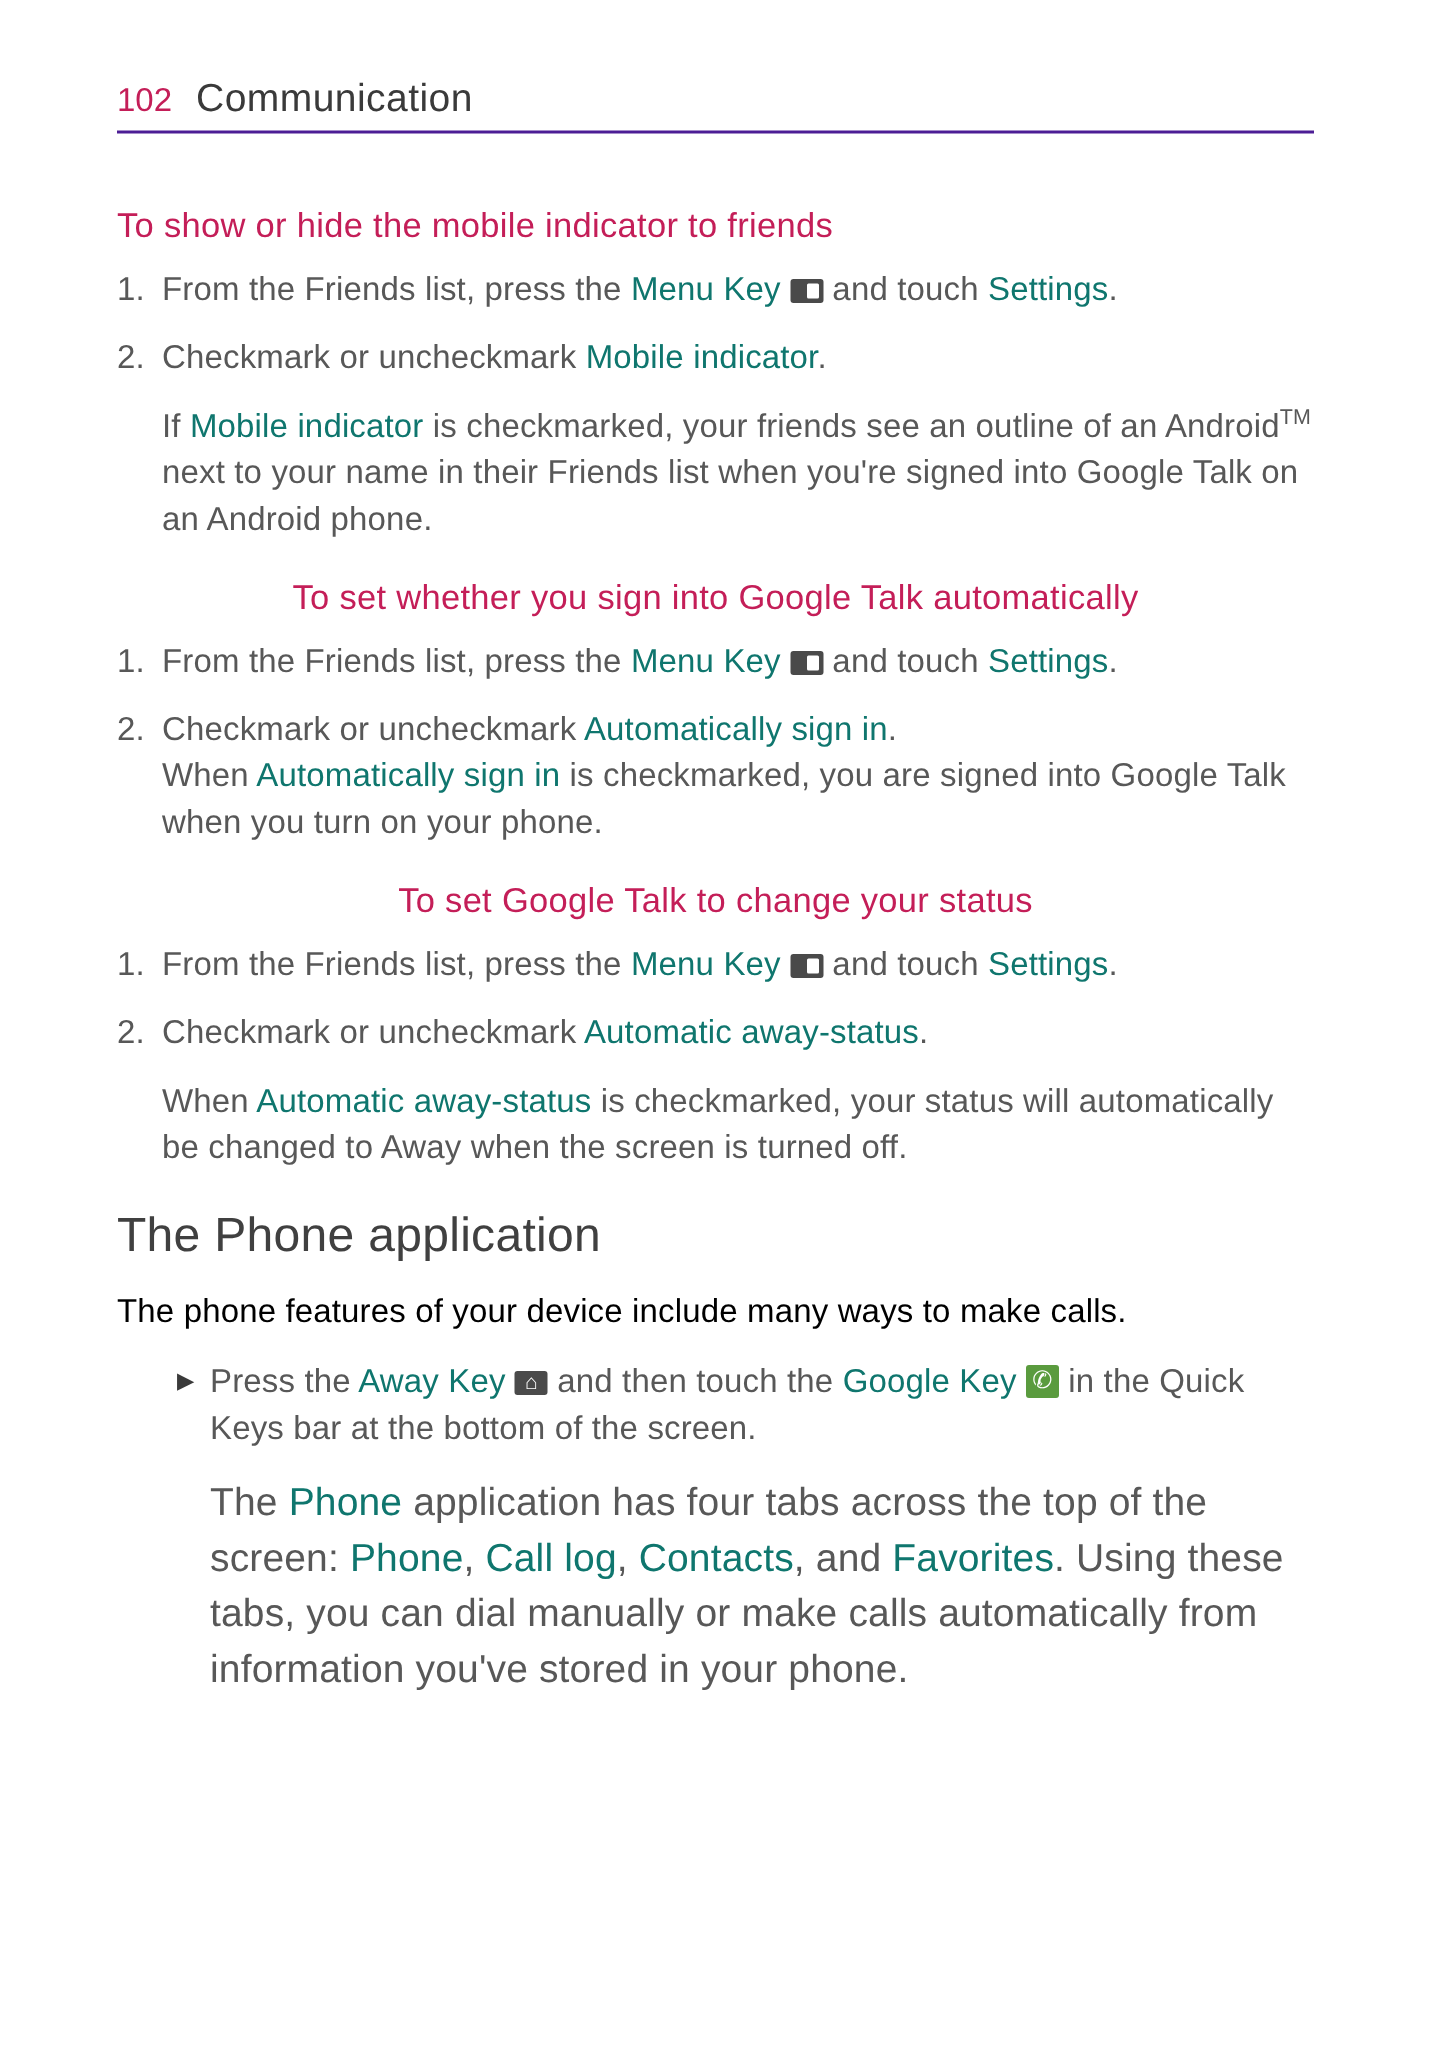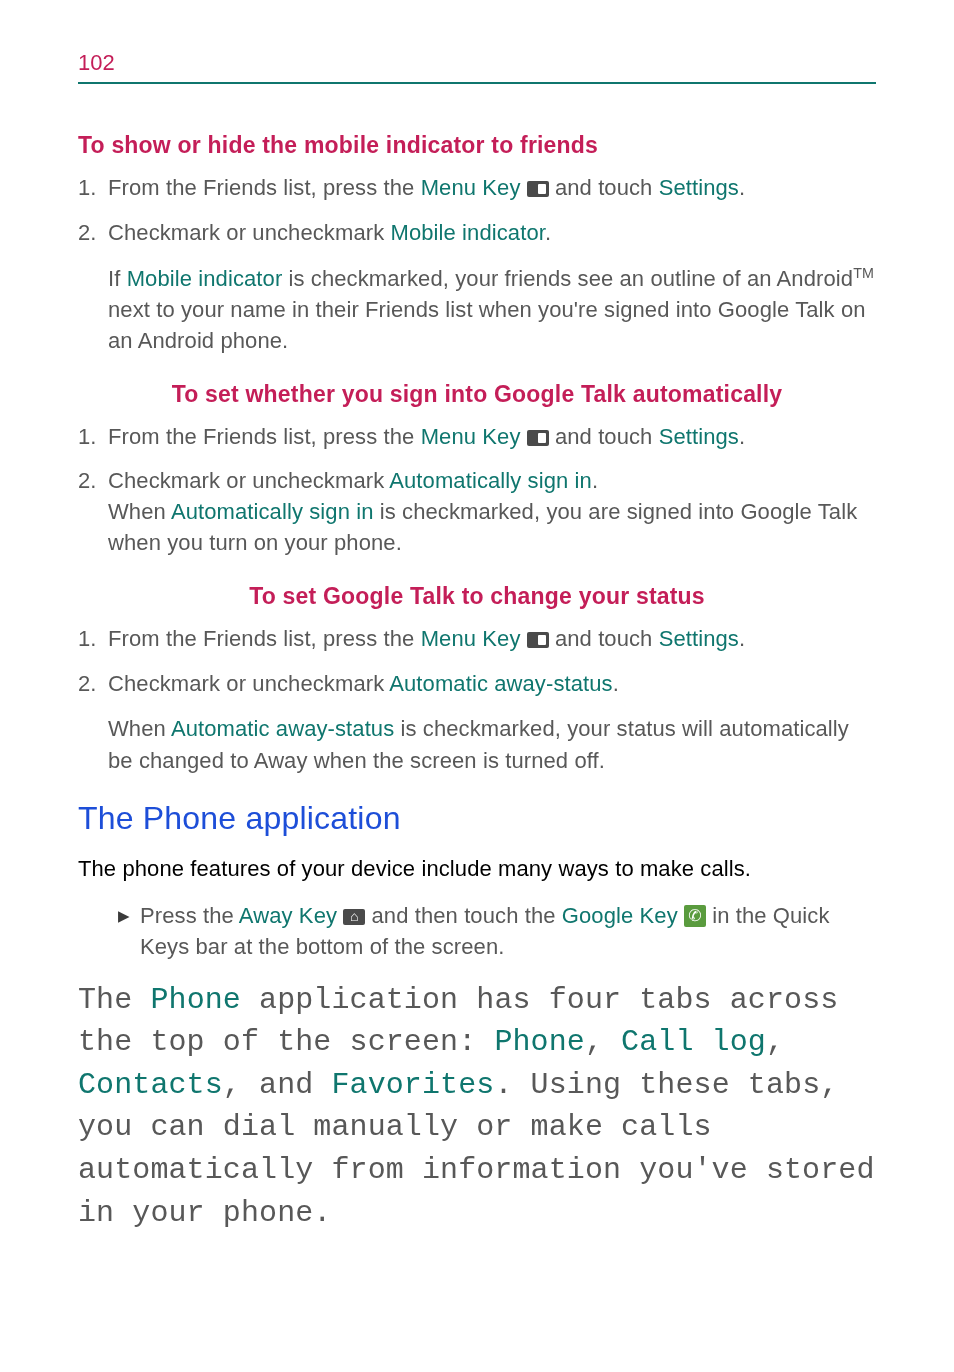--- a/index.html
+++ b/index.html
@@ -12,40 +12,40 @@
       height: 1372px;
       background: #ffffff;
       font-family: "Helvetica Neue", Helvetica, Arial, sans-serif;
       color: #585858;
       padding: 50px 78px 50px 78px;
       position: relative;
     }
     .header {
       display: flex;
       align-items: baseline;
-      border-bottom: 2px solid #0f766e;
+      border-bottom: 2px solid #4c1d95;
       padding-bottom: 6px;
       margin-bottom: 48px;
     }
     .page-number {
       font-size: 22px;
       color: #c41e58;
       font-weight: 400;
       margin-right: 16px;
     }
     .section-title {
       font-size: 26px;
       color: #3a3a3a;
       font-weight: 400;
       letter-spacing: 0.3px;
     }
     .subheading {
       font-size: 23px;
       color: #c41e58;
-      font-weight: 700;
+      font-weight: 400;
       margin-bottom: 14px;
       letter-spacing: 0.2px;
     }
     .step {
       display: flex;
       font-size: 22px;
       color: #585858;
       line-height: 1.4;
       margin-bottom: 14px;
       letter-spacing: 0.1px;
@@ -64,21 +64,21 @@
       margin-left: 30px;
       margin-bottom: 24px;
       letter-spacing: 0.1px;
     }
     .bold {
       color: #0f766e;
       font-weight: 400;
     }
     .main-heading {
       font-size: 32px;
-      color: #1d4ed8;
+      color: #404040;
       font-weight: 500;
       margin-top: 20px;
       margin-bottom: 16px;
       letter-spacing: 0.2px;
     }
     .body-text {
       font-size: 22px;
       color: #000000;
       line-height: 1.42;
       margin-bottom: 16px;
@@ -99,26 +99,26 @@
       width: 22px;
       flex-shrink: 0;
       color: #3a3a3a;
       font-size: 15px;
       padding-top: 5px;
     }
     .bullet-content {
       flex: 1;
     }
     .bullet-follow {
-      font-size: 30px;
-      color: #585858;
-      line-height: 1.42;
+      font-size: 26px;
+      color: #585858;
+      line-height: 1.42;
+      margin-left: 62px;
       letter-spacing: 0.1px;
       margin-top: 10px;
-      font-family: Liberation Mono, monospace;
     }
     .icon {
       display: inline-block;
       vertical-align: -2px;
     }
     .icon-menu {
       width: 22px;
       height: 16px;
       background: #4a4a4a;
       border-radius: 2px;
@@ -176,20 +176,21 @@
     .section-gap {
       margin-top: 22px;
       text-align: center;
     }
   </style>
 </head>
 <body>
 
 <div class="header">
   <span class="page-number">102</span>
+  <span class="section-title">Communication</span>
 </div>
 
 <div class="subheading">To show or hide the mobile indicator to friends</div>
 
 <div class="step">
   <div class="step-num">1.</div>
   <div class="step-body">
     <span>From the Friends list, press the </span><span class="bold">Menu Key</span>
     <span class="icon icon-menu"></span><span> and touch </span><span class="bold">Settings</span><span>.</span>
   </div>

